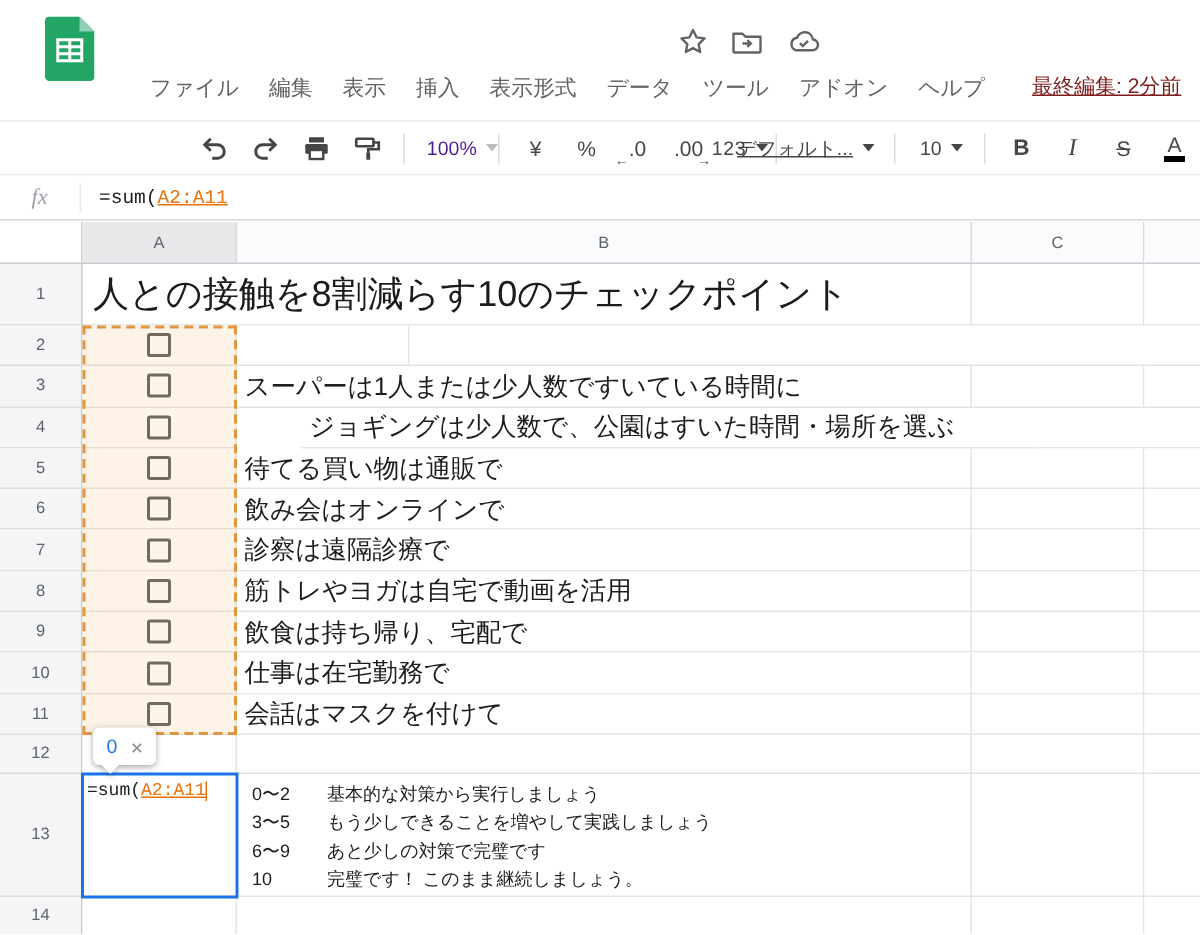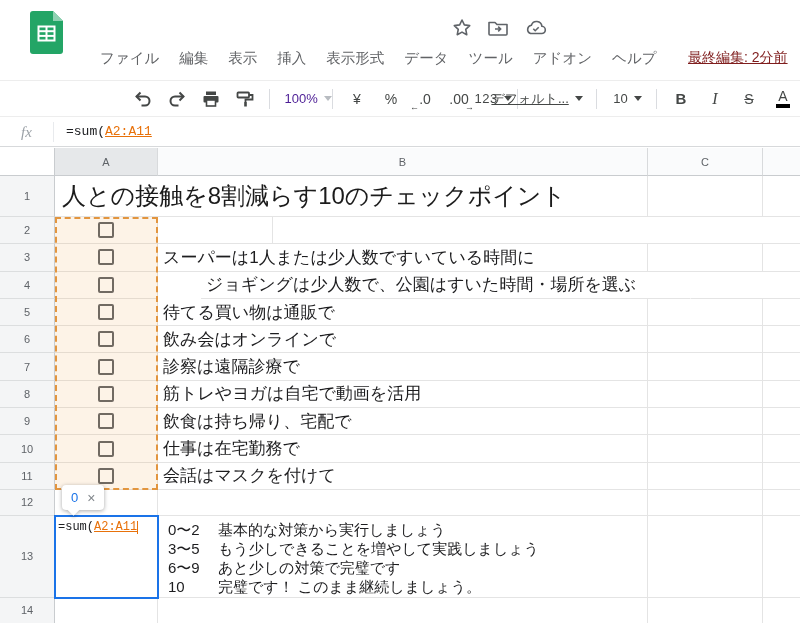--- a/index.html
+++ b/index.html
@@ -71,21 +71,21 @@
   .r-title { height:41px; }
   .r-title .title-cell { width:593px; display:flex; align-items:center; padding-left:7px;
     font-size:24px; color:#1b1b1b; white-space:nowrap; overflow:visible;
     border-right:1px solid #e4e4e4; border-bottom:1px solid #e4e4e4; }
   .r-check { height:27.3px; }
   .r-12 { height:26px; }
   .r-13 { height:82px; }
   .r-14 { height:25px; }
   .r-14 .rh, .r-14 .cell { border-bottom:none; }
   .checkbox { width:16px; height:16px; border:2px solid #606368; border-radius:2px; background:transparent; }
-  .score-block { padding:4px 0 0 5px; font-size:15px; line-height:19px; color:#1d1d1f; white-space:nowrap; }
+  .score-block { padding:4px 0 0 5px; font-size:12px; line-height:19px; color:#1d1d1f; white-space:nowrap; }
   .score-range { display:inline-block; min-width:50px; }
 
   
   .range-overlay { position:absolute; left:55px; top:69px; width:103px; height:273px;
     background:rgba(235,156,54,0.12); border:2px dashed #e2953f; pointer-events:none; z-index:2; }
   .cell-editor { position:absolute; left:54px; top:367px; width:105px; height:84px; background:#fff;
     border:2px solid #1a73e8; z-index:5; padding:3px 0 0 2px;
     font-family:"Liberation Mono",monospace; font-size:12px; color:#202124; white-space:pre; }
   .edit-caret { display:inline-block; width:1px; height:13px; background:#e8710a; vertical-align:text-bottom; }
   .result-tip { position:absolute; left:62px; top:337px; height:25px; padding:0 9px; background:#fff;

